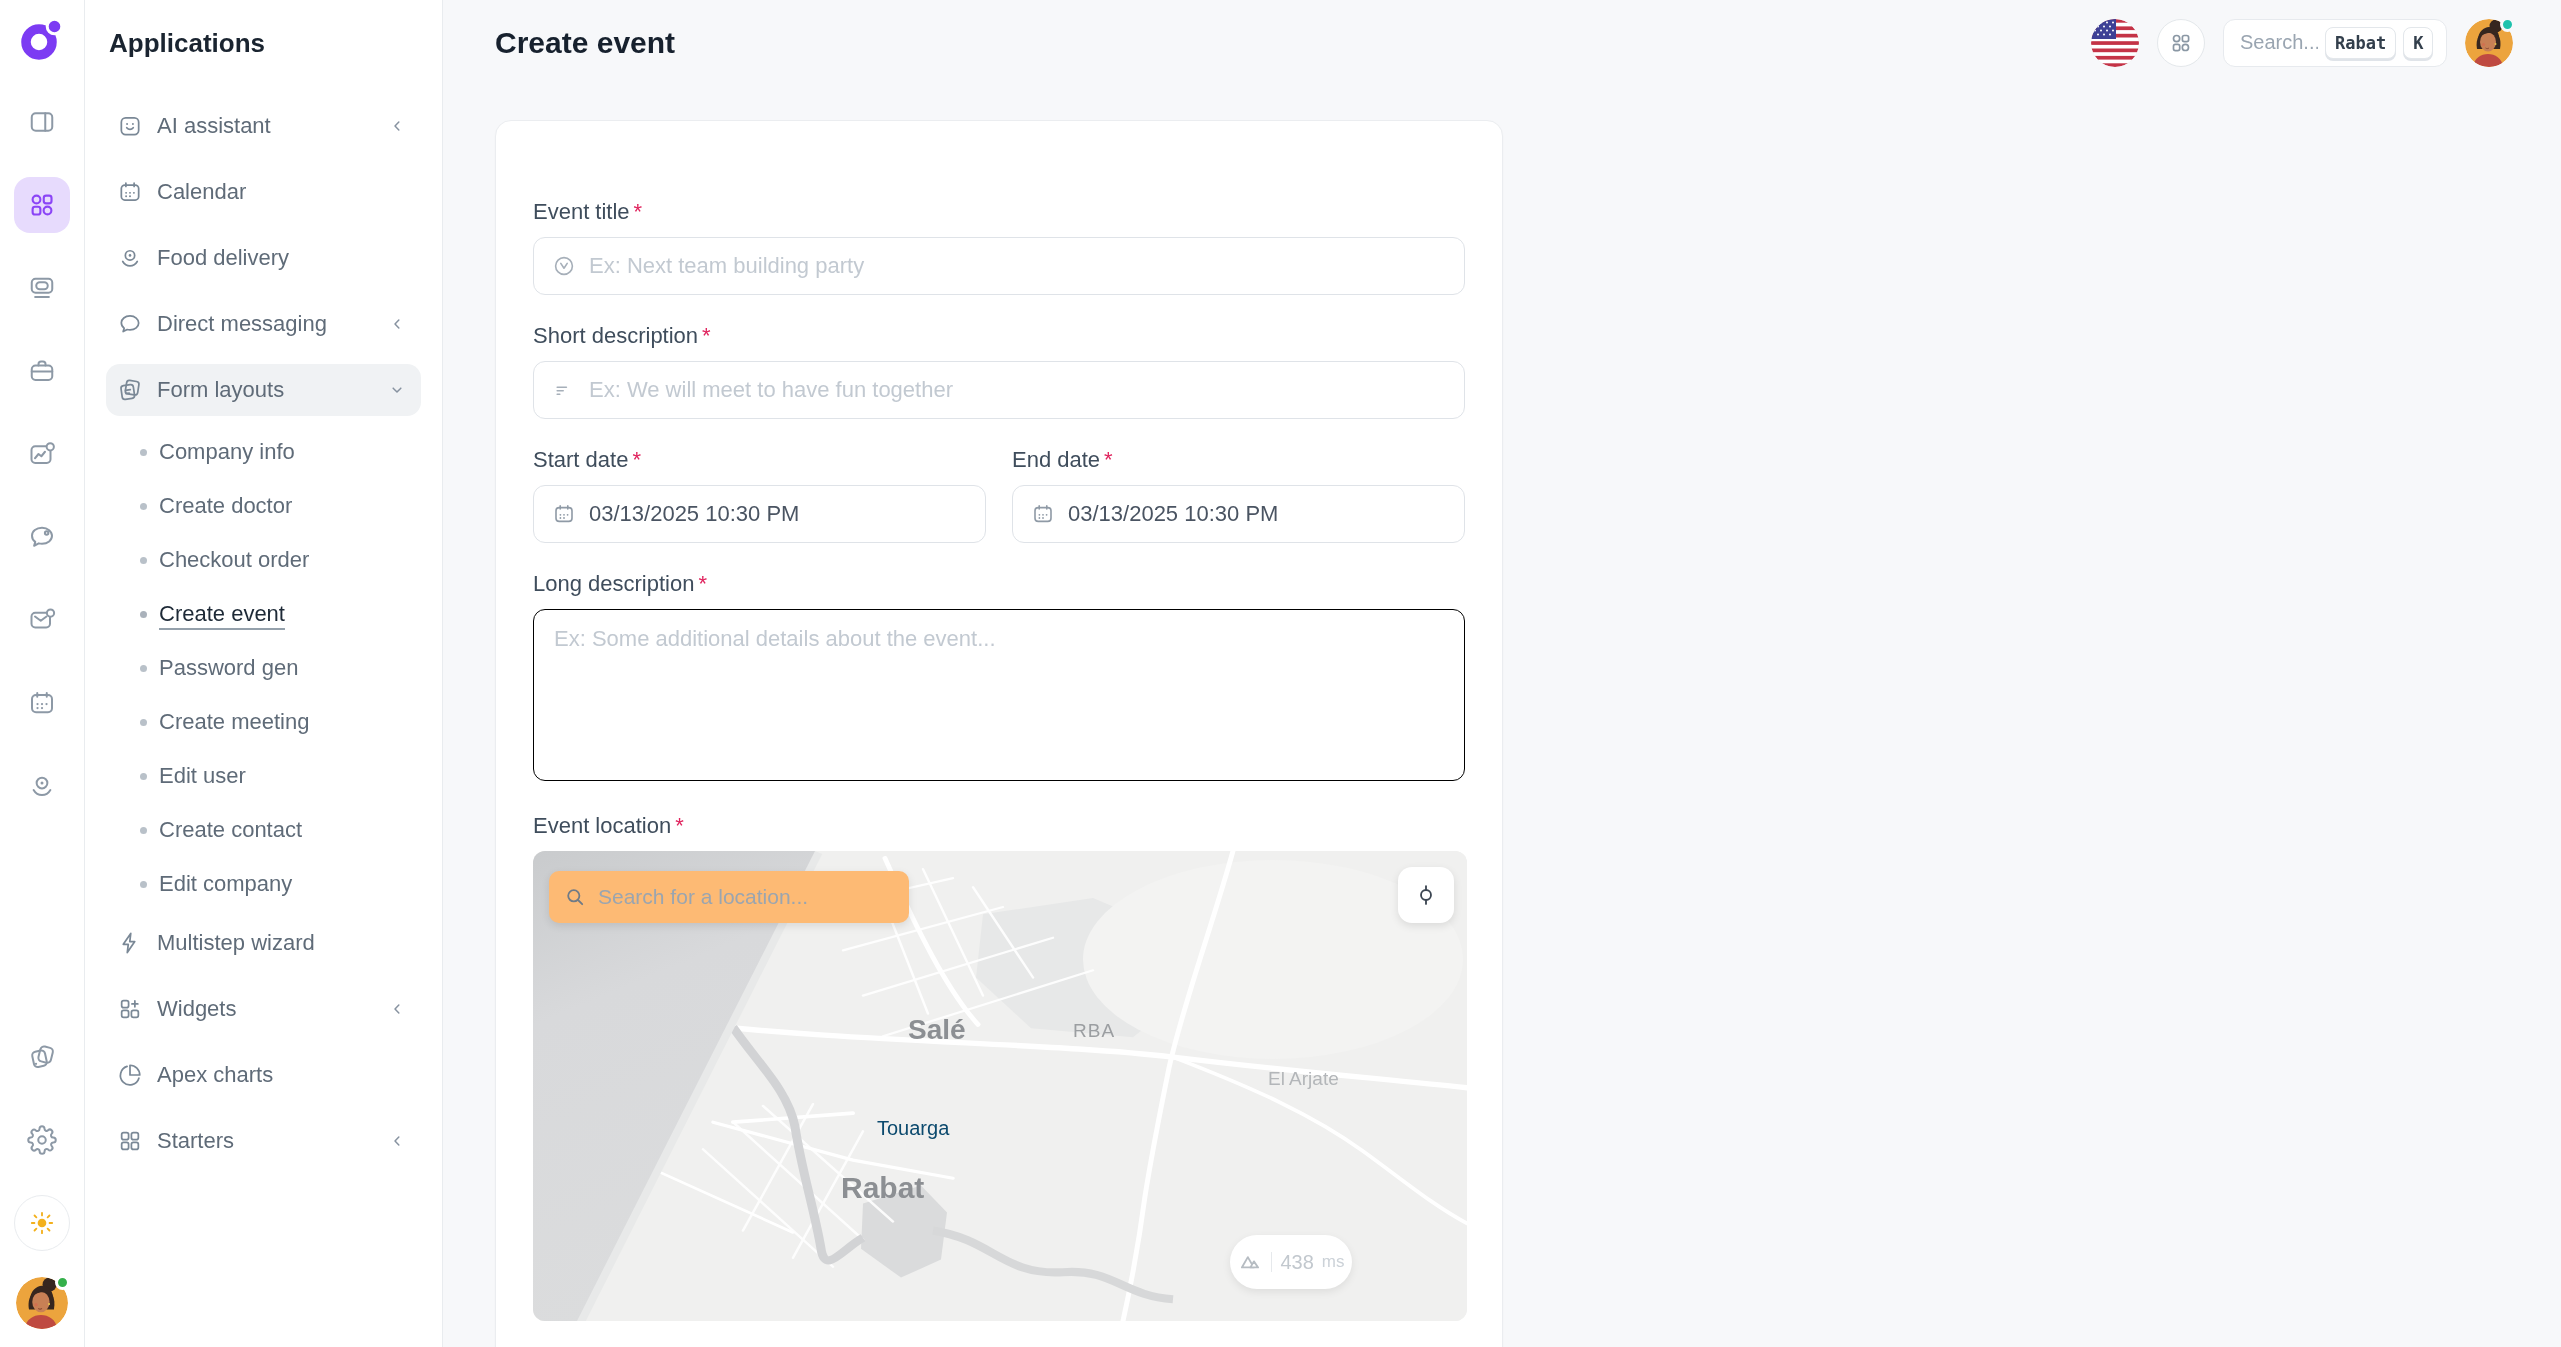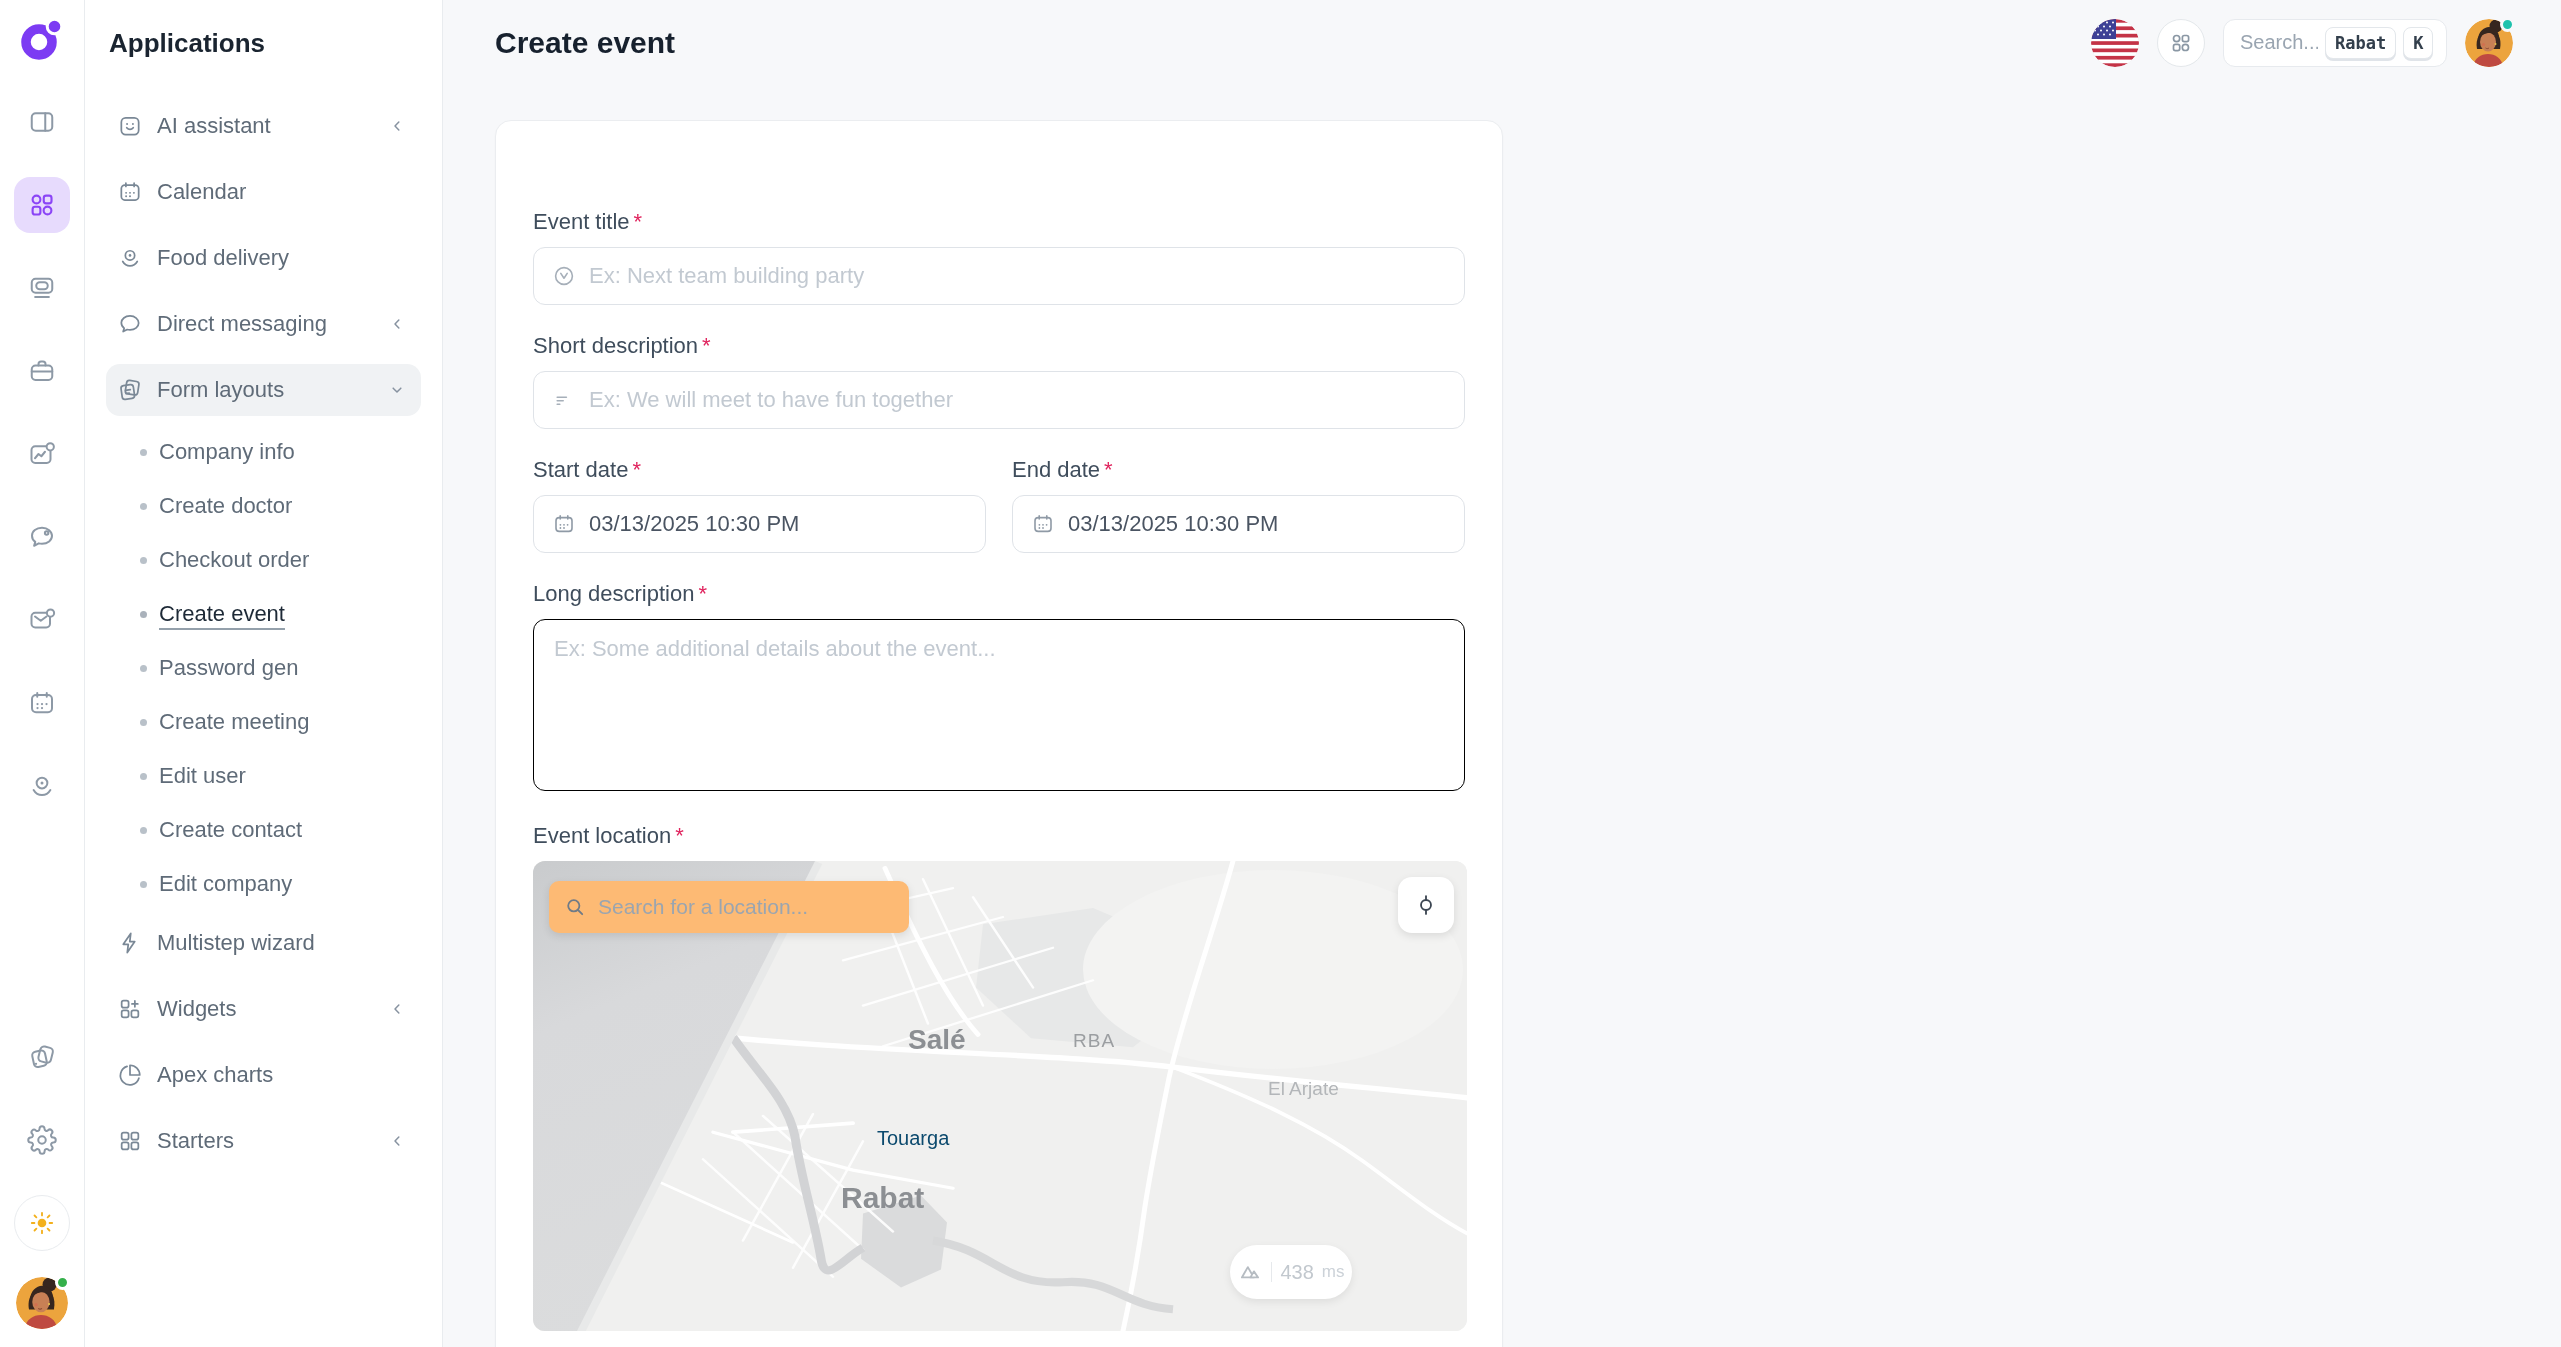--- a/index.html
+++ b/index.html
@@ -56,21 +56,21 @@
 
   
   .content { padding:35px 0 0 52px; }
   .card { width:1008px; background:#fff; border:1px solid #ebedf0; border-radius:16px; box-shadow:0 1px 2px rgba(27,36,48,.03); padding:38px 37px 60px; }
   .card-head { display:flex; align-items:center; gap:22px; }
   .card-icon { width:72px; height:72px; border-radius:50%; background:#ddd0fa; border:5px solid #fff; box-shadow:0 0 0 1px #efe9fc, 0 8px 16px rgba(124,59,243,.14); display:grid; place-items:center; flex:none; }
   .card-icon svg { width:34px; height:34px; }
   .card-title { font-size:25px; font-weight:bold; color:#202c3a; }
   .card-sub { font-size:22px; color:#6b7684; margin-top:7px; }
   .form-group { margin-top:28px; }
-  .form-group.first { margin-top:50px; }
+  .form-group.first { margin-top:40px; }
   .f-label { font-size:22px; color:#3f4d5c; margin-bottom:12px; }
   .f-label .req { color:#e0245e; margin-left:4px; }
   .input-wrap { height:58px; border:1px solid #dfe3e8; border-radius:12px; background:#fff; display:flex; align-items:center; padding:0 18px; }
   .input-wrap .f-icon { width:24px; height:24px; color:#a6afb9; margin-right:13px; flex:none; }
   .input-wrap input { border:none; outline:none; flex:1; font-size:22px; color:#4a5462; background:transparent; font-family:"Liberation Sans", sans-serif; }
   .input-wrap input::placeholder { color:#c2c9d1; }
   .date-row { display:flex; gap:26px; }
   .date-row .date-field { width:454px; }
   .date-row .input-wrap .f-icon { color:#8f9aa6; }
   textarea.long-desc { width:100%; height:172px; border:1px solid #000000; border-radius:12px; resize:none; outline:none; padding:16px 20px; font-size:22px; color:#4a5462; font-family:"Liberation Sans", sans-serif; }

